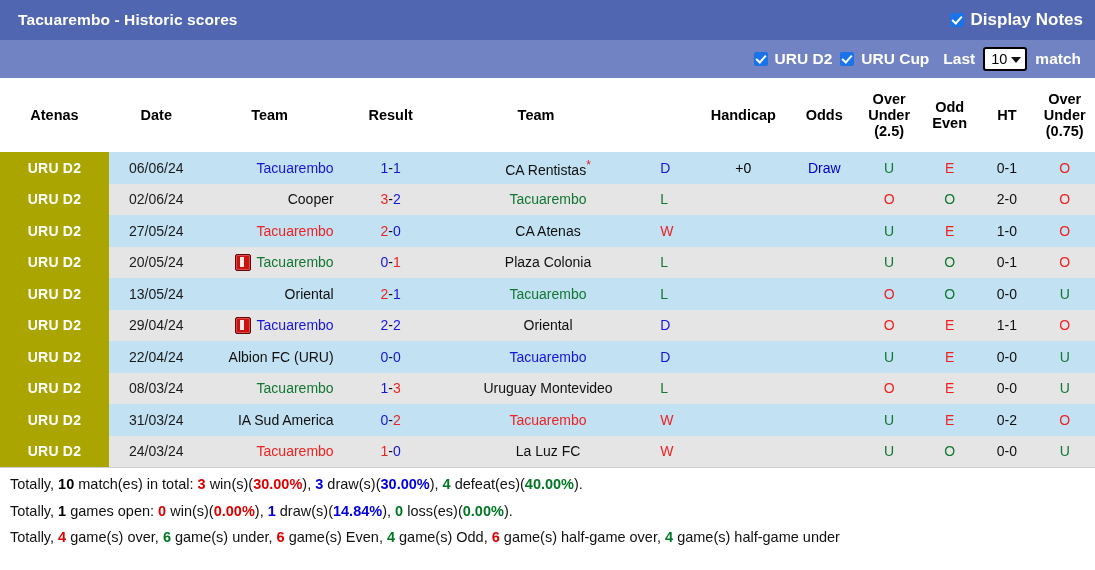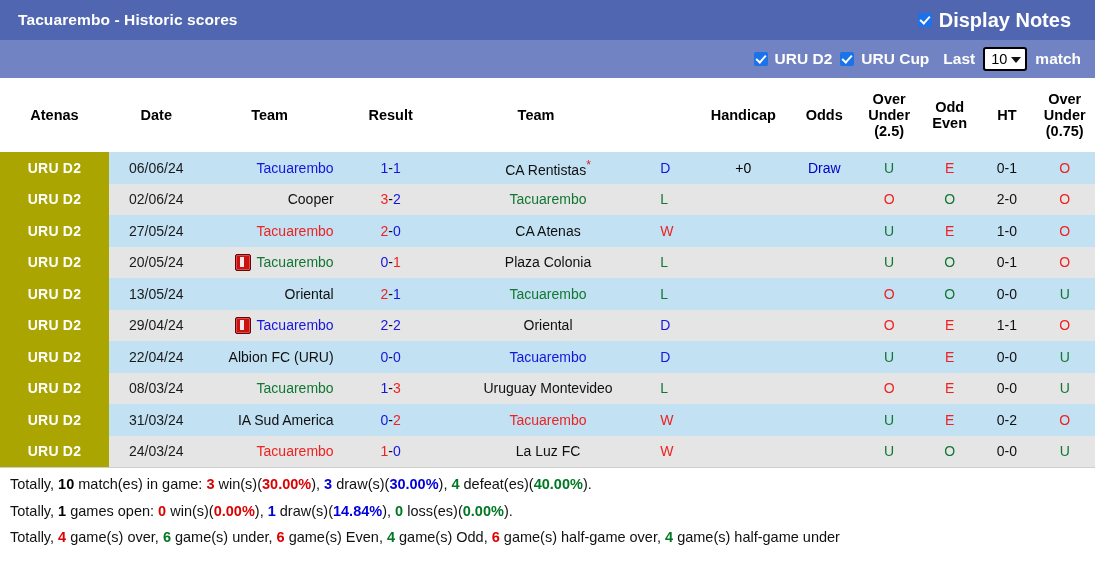--- a/index.html
+++ b/index.html
@@ -21,38 +21,38 @@
     overflow: hidden;
   }
 
   
   .titlebar {
     height: 40px;
     background: #5166b0;
     display: flex;
     align-items: center;
     justify-content: space-between;
-    padding: 0 24px 0 18px;
+    padding: 0 12px 0 18px;
     box-sizing: border-box;
     text-align: right;
   }
   .titlebar .title {
     color: #ffffff;
     font-size: 15.5px;
     font-weight: bold;
     letter-spacing: 0.1px;
   }
   .titlebar .right {
     display: flex;
     align-items: center;
     gap: 7px;
   }
   .titlebar .right .lbl {
     color: #ffffff;
-    font-size: 20px;
+    font-size: 17px;
     font-weight: bold;
   }
 
   
   .filterbar {
     height: 38px;
     background: #7183c2;
     display: flex;
     align-items: center;
     justify-content: flex-end;
@@ -465,21 +465,21 @@
           <td><span class="t-green">U</span></td>
           <td><span class="t-green">O</span></td>
           <td class="t-black">0-0</td>
           <td><span class="t-green">U</span></td>
         </tr>
       </tbody>
   </table>
 
   <div class="summary">
     <p>
-      <span>Totally, </span><span class="n-black">10</span><span> match(es) in game: </span><span class="n-red">3</span><span> win(s)(</span><span class="n-red">30.00%</span><span>), </span><span class="n-blue">3</span><span> draw(s)(</span><span class="n-blue">30.00%</span><span>), </span><span class="n-green">4</span><span> defeat(es)(</span><span class="n-green">40.00%</span><span>).</span>
+      <span>Totally, </span><span class="n-black">10</span><span> match(es) in total: </span><span class="n-red">3</span><span> win(s)(</span><span class="n-red">30.00%</span><span>), </span><span class="n-blue">3</span><span> draw(s)(</span><span class="n-blue">30.00%</span><span>), </span><span class="n-green">4</span><span> defeat(es)(</span><span class="n-green">40.00%</span><span>).</span>
     </p>
     <p>
       <span>Totally, </span><span class="n-black">1</span><span> games open: </span><span class="n-red">0</span><span> win(s)(</span><span class="n-red">0.00%</span><span>), </span><span class="n-blue">1</span><span> draw(s)(</span><span class="n-blue">14.84%</span><span>), </span><span class="n-green">0</span><span> loss(es)(</span><span class="n-green">0.00%</span><span>).</span>
     </p>
     <p>
       <span>Totally, </span><span class="n-red">4</span><span> game(s) over, </span><span class="n-green">6</span><span> game(s) under, </span><span class="n-red">6</span><span> game(s) Even, </span><span class="n-green">4</span><span> game(s) Odd, </span><span class="n-red">6</span><span> game(s) half-game over, </span><span class="n-green">4</span><span> game(s) half-game under</span>
     </p>
   </div>
 </div>
 

